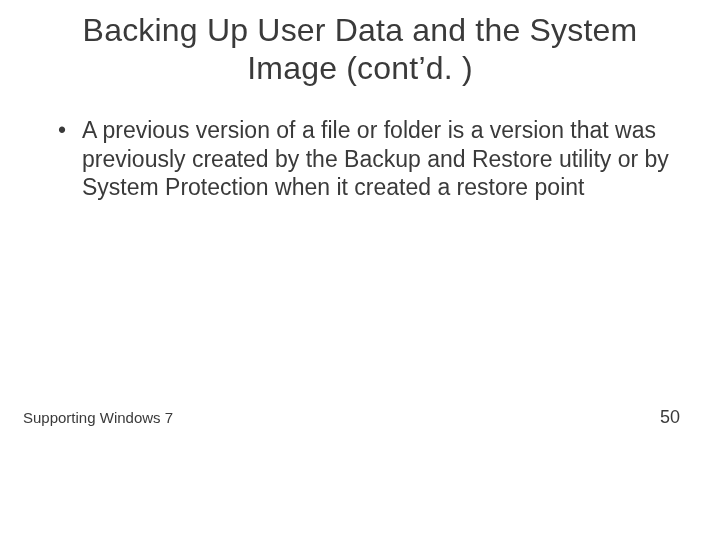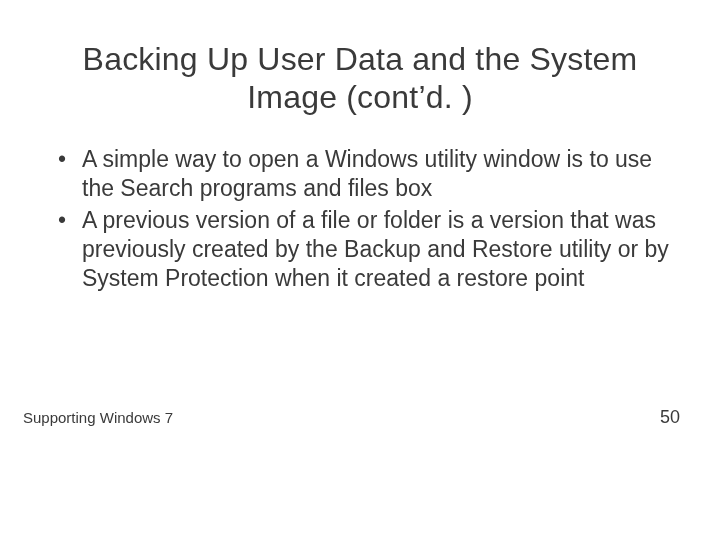--- a/index.html
+++ b/index.html
@@ -10,21 +10,21 @@
     background: #ffffff;
     font-family: Arial, Helvetica, sans-serif;
     color: #3a3a3a;
     overflow: hidden;
   }
   .slide {
     width: 720px;
     height: 464px;
     position: relative;
     box-sizing: border-box;
-    padding: 40px 40px 0 40px;
+    padding: 11px 40px 0 40px;
   }
   .title {
     text-align: center;
     font-size: 32px;
     line-height: 1.2;
     font-weight: 400;
     margin: 0 0 28px 0;
     letter-spacing: 0.2px;
   }
   ul.bullets {
@@ -62,21 +62,20 @@
     font-size: 18px;
   }
 </style>
 </head>
 <body>
 
 <div class="slide">
   <h1 class="title">Backing Up User Data and the System Image (cont’d. )</h1>
 
   <ul class="bullets">
-    <li>A simple way to open a Windows utility window is to use the Search programs and files box</li>
     <li>A previous version of a file or folder is a version that was previously created by the Backup and Restore utility or by System Protection when it created a restore point</li>
   </ul>
 
   <div class="footer">
     <span class="footer-left">Supporting Windows 7</span>
     <span class="footer-right">50</span>
   </div>
 </div>
 
 </body></html>

